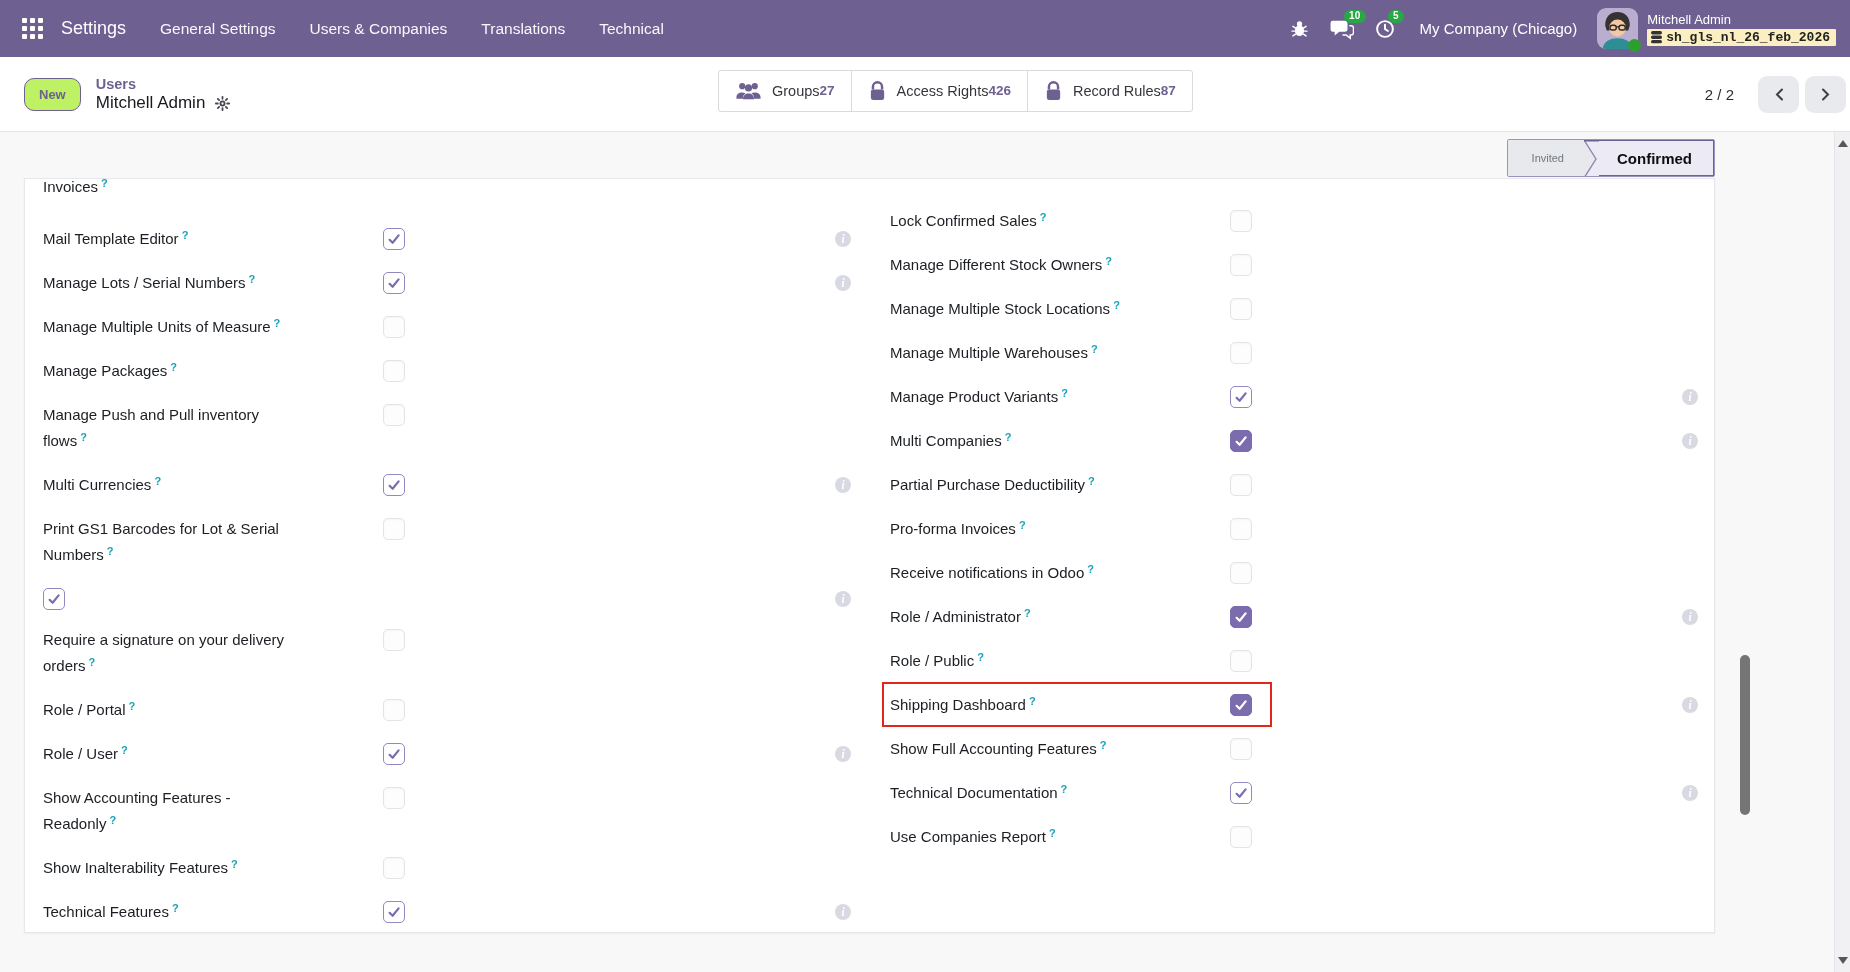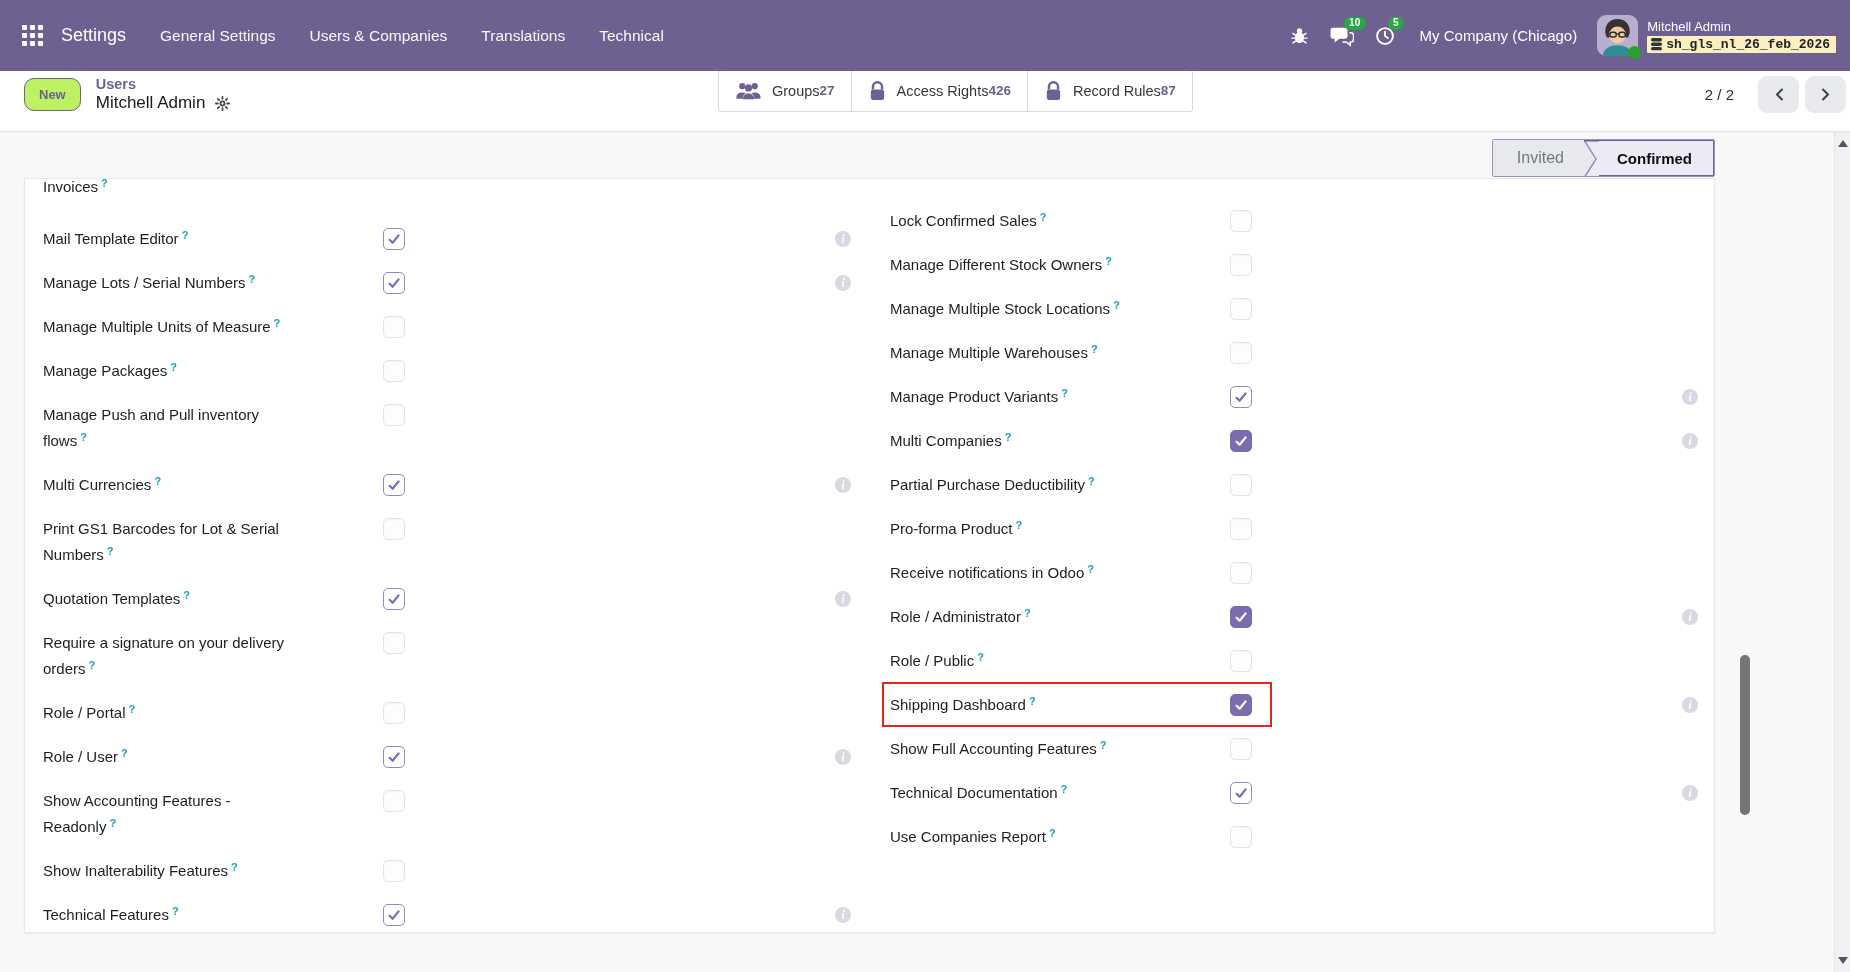--- a/index.html
+++ b/index.html
@@ -1,20 +1,20 @@
 <!DOCTYPE html>
 <html><head>
 <meta charset="utf-8">
 <style>
   * { box-sizing: border-box; margin: 0; padding: 0; }
   html,body { width:1850px; height:972px; overflow:hidden;
     font-family:"Liberation Sans","DejaVu Sans",sans-serif; background:#f8f8f9; position:relative; }
 
   
-  .topbar{position:absolute;top:0;left:0;right:0;height:71px;background:#6e6091;display:flex;align-items:center;color:#fff;z-index:30;}
+  .topbar{position:absolute;top:0;left:0;right:0;height:57px;background:#6e6091;display:flex;align-items:center;color:#fff;z-index:30;}
   .apps-grid{width:21px;height:21px;margin-left:22px;display:grid;grid-template-columns:repeat(3,5px);grid-template-rows:repeat(3,5px);gap:3px;cursor:pointer;}
   .apps-grid i{background:#fff;border-radius:1px;display:block;}
   .app-name{font-size:18px;font-weight:500;margin-left:18px;cursor:pointer;}
   .menu-item{font-size:15.5px;margin-left:34px;color:rgba(255,255,255,.96);cursor:pointer;}
   .tb-right{margin-left:auto;display:flex;align-items:center;gap:20px;margin-right:10px;}
   .icon-btn{position:relative;display:flex;align-items:center;cursor:pointer;}
   .icon-btn svg{display:block;}
   .tb-badge{position:absolute;top:-8px;left:14px;background:#28a745;color:#fff;font-size:10px;font-weight:700;border-radius:9px;padding:1.5px 5.5px;line-height:1;}
   .company-name{font-size:15px;cursor:pointer;margin-left:4px;}
   .user-menu{display:flex;align-items:center;gap:9px;cursor:pointer;margin-right:4px;}
@@ -40,21 +40,21 @@
   .sb-label{font-size:14.5px;color:#33363b;font-weight:500;}
   .sb-count{font-size:13.5px;color:#6e6091;font-weight:700;}
   .pager{position:absolute;right:4px;top:0;height:75px;display:flex;align-items:center;gap:24px;}
   .pager-value{font-size:15px;color:#2b2e33;}
   .pager-btns{display:flex;gap:6px;}
   .pg-btn{width:41px;height:37px;background:#e8eaee;border:none;border-radius:9px;display:flex;align-items:center;justify-content:center;cursor:pointer;}
 
   
   .content{position:absolute;top:132px;left:0;right:0;bottom:0;background:#f8f8f9;}
   .statusbar{position:absolute;top:7px;right:135px;height:38px;display:flex;border:1px solid #9c93bd;border-radius:2px;background:#eceaf4;overflow:hidden;}
-  .st-invited{background:#e7e9ec;color:#72787f;font-size:16px;display:flex;align-items:center;padding:0 20px 0 24px;cursor:pointer;}
+  .st-invited{background:#e7e9ec;color:#72787f;font-size:11px;display:flex;align-items:center;padding:0 20px 0 24px;cursor:pointer;}
   .st-chev{flex:none;display:flex;}
   .st-confirmed{background:#eceaf4;color:#0c0e11;font-size:15px;font-weight:700;display:flex;align-items:center;padding:0 22px 0 18px;cursor:pointer;box-shadow:inset -1px 0 0 #6e6091, inset 0 1px 0 #6e6091, inset 0 -1px 0 #6e6091;}
 
   .sheet{position:absolute;left:24px;top:46px;width:1691px;height:755px;background:#fff;border:1px solid #e8e8ec;box-shadow:0 1px 2px rgba(0,0,0,.05);overflow:hidden;}
   .col{position:absolute;top:0;}
   .col-left{left:18px;width:810px;}
   .col-right{left:865px;width:810px;}
   .col-left .setting-row:first-child{margin-top:-13px;}
   .col-right .setting-row:first-child{margin-top:21px;}
   .setting-row{display:flex;align-items:flex-start;padding:8px 0 9px;position:relative;}
@@ -294,21 +294,20 @@
             </svg>
           </div>
           <span class="info-icon">i</span>
         </div>
         <div class="setting-row">
           <span class="setting-label"><span>Print GS1 Barcodes for Lot &amp; Serial
 Numbers</span><span class="help-sup">?</span></span>
           <div class="checkbox unchecked"></div>
         </div>
         <div class="setting-row">
-          <span class="setting-label"><span>Quotation Templates</span><span class="help-sup">?</span></span>
           <div class="checkbox outline">
             <svg viewBox="0 0 14 14">
               <path d="M2.6 7.8l3 3 6-7.4" fill="none" stroke="#7b6cb2" stroke-width="2.2" stroke-linecap="round" stroke-linejoin="round"></path>
             </svg>
           </div>
           <span class="info-icon">i</span>
         </div>
         <div class="setting-row">
           <span class="setting-label"><span>Require a signature on your delivery
 orders</span><span class="help-sup">?</span></span>
@@ -379,21 +378,21 @@
               <path d="M2.6 7.8l3 3 6-7.4" fill="none" stroke="#ffffff" stroke-width="2.2" stroke-linecap="round" stroke-linejoin="round"></path>
             </svg>
           </div>
           <span class="info-icon">i</span>
         </div>
         <div class="setting-row">
           <span class="setting-label"><span>Partial Purchase Deductibility</span><span class="help-sup">?</span></span>
           <div class="checkbox unchecked"></div>
         </div>
         <div class="setting-row">
-          <span class="setting-label"><span>Pro-forma Product</span><span class="help-sup">?</span></span>
+          <span class="setting-label"><span>Pro-forma Invoices</span><span class="help-sup">?</span></span>
           <div class="checkbox unchecked"></div>
         </div>
         <div class="setting-row">
           <span class="setting-label"><span>Receive notifications in Odoo</span><span class="help-sup">?</span></span>
           <div class="checkbox unchecked"></div>
         </div>
         <div class="setting-row">
           <span class="setting-label"><span>Role / Administrator</span><span class="help-sup">?</span></span>
           <div class="checkbox solid">
             <svg viewBox="0 0 14 14">

